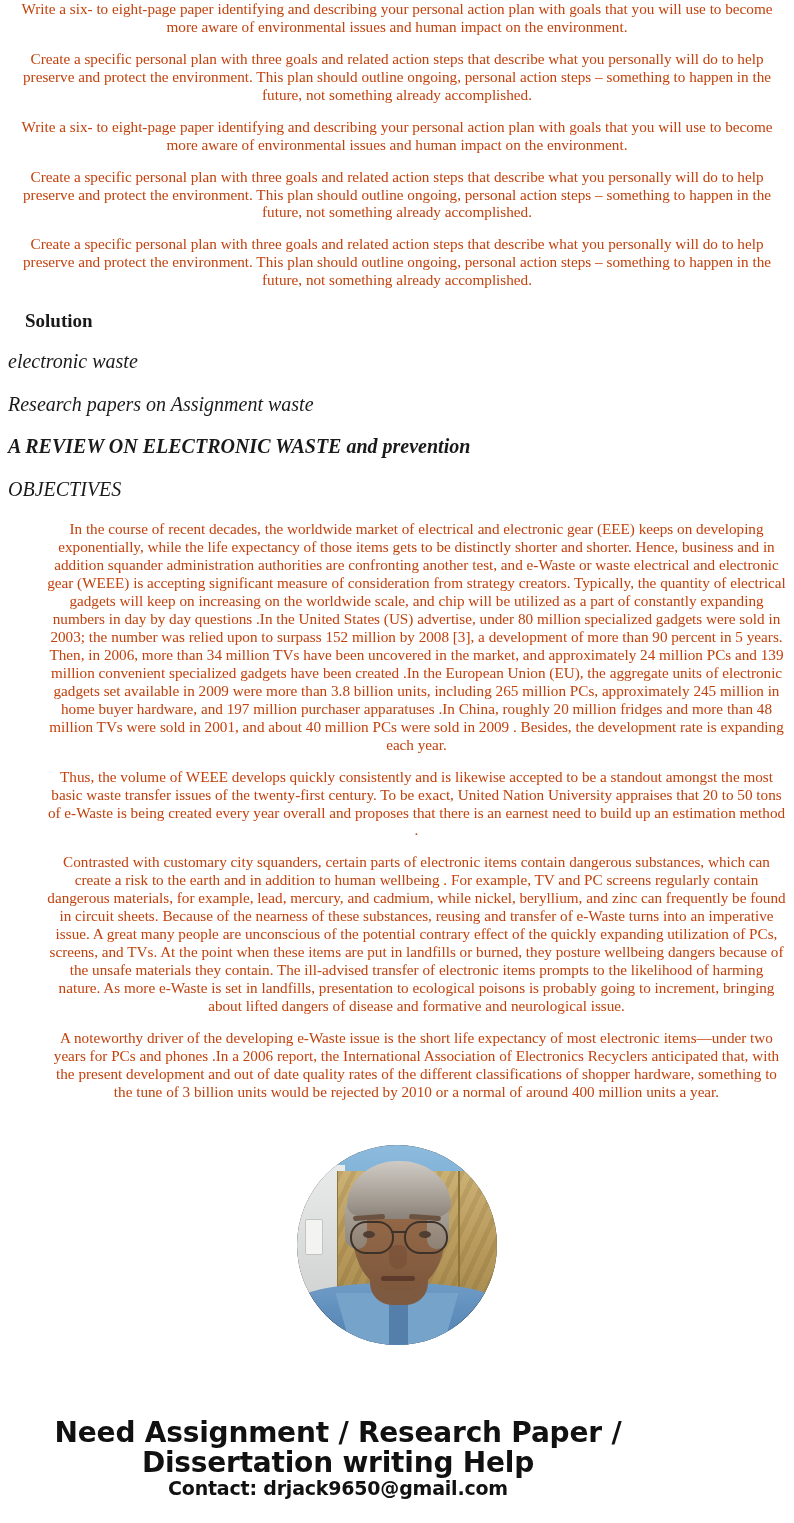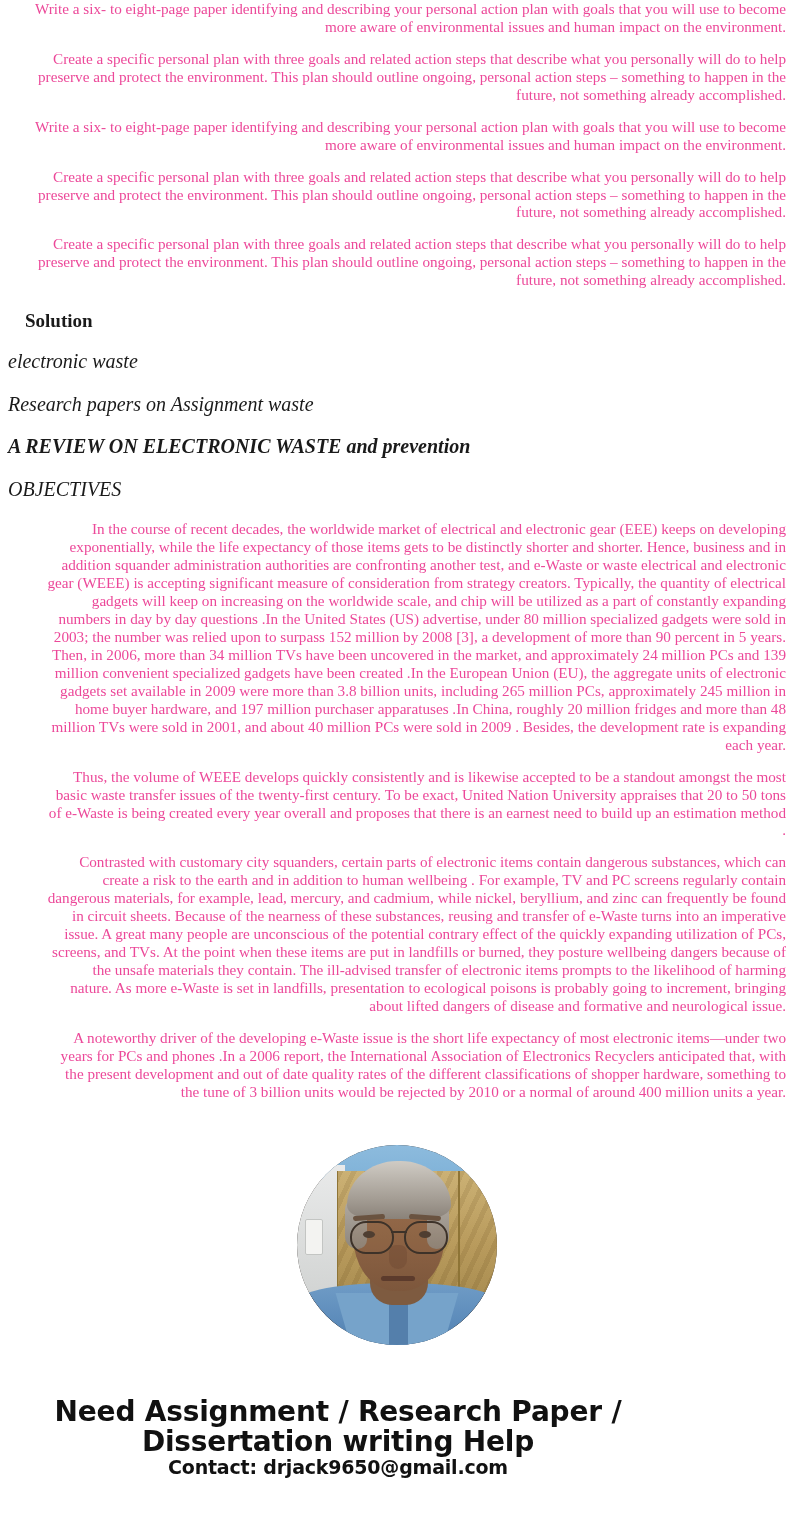--- a/index.html
+++ b/index.html
@@ -20,22 +20,22 @@
   
   .doc-body {
     padding: 0 8px;
     box-sizing: border-box;
     width: 794px;
   }
   .para {
     font-size: 15.2px;
     line-height: 1.18;
     margin: 0 0 14px 0;
-    text-align: right;
-    color: #ec4899;
+    text-align: center;
+    color: #c2410c;
   }
 
   
   h2.solution-heading {
     font-size: 19px;
     font-weight: bold;
     margin: 22px 0 18px 17px;
     line-height: 1.1;
     color: #1a1a1a;
   }
@@ -225,21 +225,21 @@
     border-radius: 3px;
   }
 
   
   .footer {
     width: 676px;
     text-align: center;
     font-family: "DejaVu Sans", "Liberation Sans", sans-serif;
     font-weight: bold;
     color: #111111;
-    margin-top: 52px;
+    margin-top: 73px;
     padding: 0 12px;
     box-sizing: border-box;
   }
   .footer-line1 {
     font-size: 28px;
     line-height: 1.08;
     letter-spacing: -0.2px;
   }
   .footer-line2 {
     font-size: 19px;

